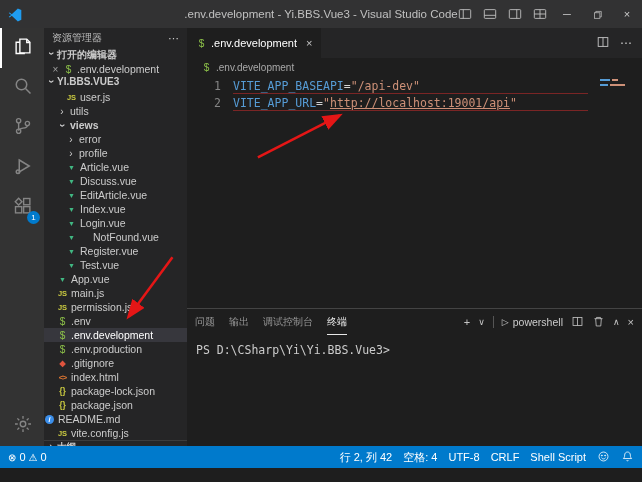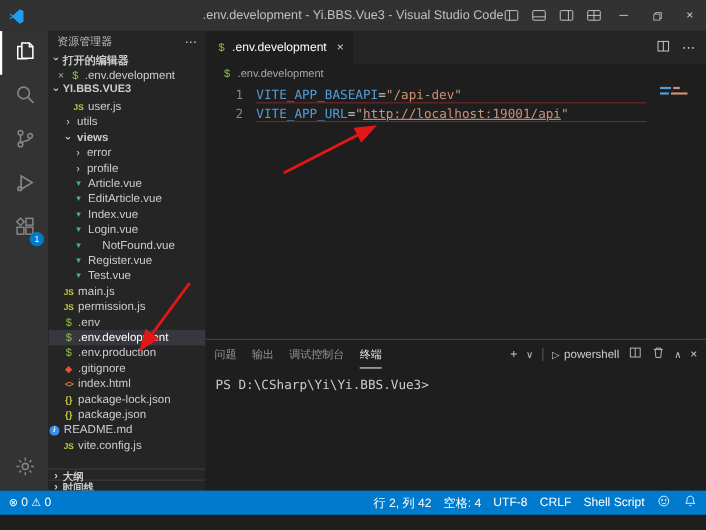--- a/index.html
+++ b/index.html
@@ -228,20 +228,24 @@
           <div class="tree-row" style="padding-left: 22px;">
             <span class="tree-chevron">›</span>
             <span class="tree-label">profile</span>
           </div>
           <div class="tree-row" style="padding-left: 22px;">
             <span class="fi fi-vue">▼</span>
             <span class="tree-label">Article.vue</span>
           </div>
           <div class="tree-row" style="padding-left: 22px;">
             <span class="fi fi-vue">▼</span>
+            <span class="tree-label">Discuss.vue</span>
+          </div>
+          <div class="tree-row" style="padding-left: 22px;">
+            <span class="fi fi-vue">▼</span>
             <span class="tree-label">EditArticle.vue</span>
           </div>
           <div class="tree-row" style="padding-left: 22px;">
             <span class="fi fi-vue">▼</span>
             <span class="tree-label">Index.vue</span>
           </div>
           <div class="tree-row" style="padding-left: 22px;">
             <span class="fi fi-vue">▼</span>
             <span class="tree-label">Login.vue</span>
           </div>
@@ -249,20 +253,24 @@
             <span class="fi fi-vue">▼</span>
             <span class="tree-label">NotFound.vue</span>
           </div>
           <div class="tree-row" style="padding-left: 22px;">
             <span class="fi fi-vue">▼</span>
             <span class="tree-label">Register.vue</span>
           </div>
           <div class="tree-row" style="padding-left: 22px;">
             <span class="fi fi-vue">▼</span>
             <span class="tree-label">Test.vue</span>
+          </div>
+          <div class="tree-row" style="padding-left: 13px;">
+            <span class="fi fi-vue">▼</span>
+            <span class="tree-label">App.vue</span>
           </div>
           <div class="tree-row" style="padding-left: 13px;">
             <span class="fi fi-js">JS</span>
             <span class="tree-label">main.js</span>
           </div>
           <div class="tree-row" style="padding-left: 13px;">
             <span class="fi fi-js">JS</span>
             <span class="tree-label">permission.js</span>
           </div>
           <div class="tree-row" style="padding-left: 13px;">

